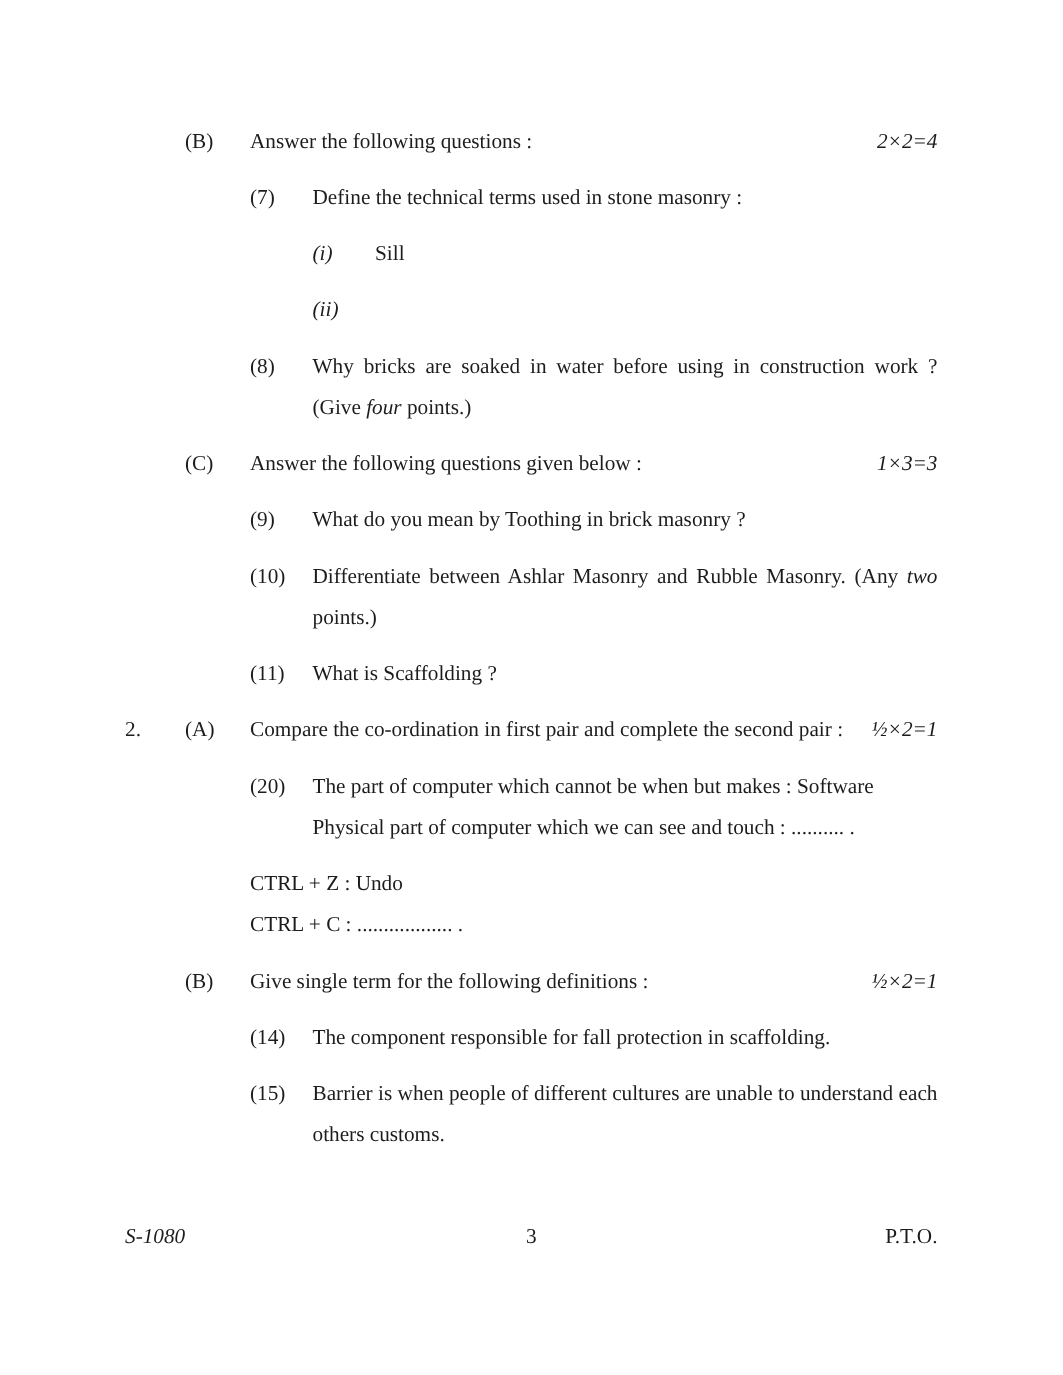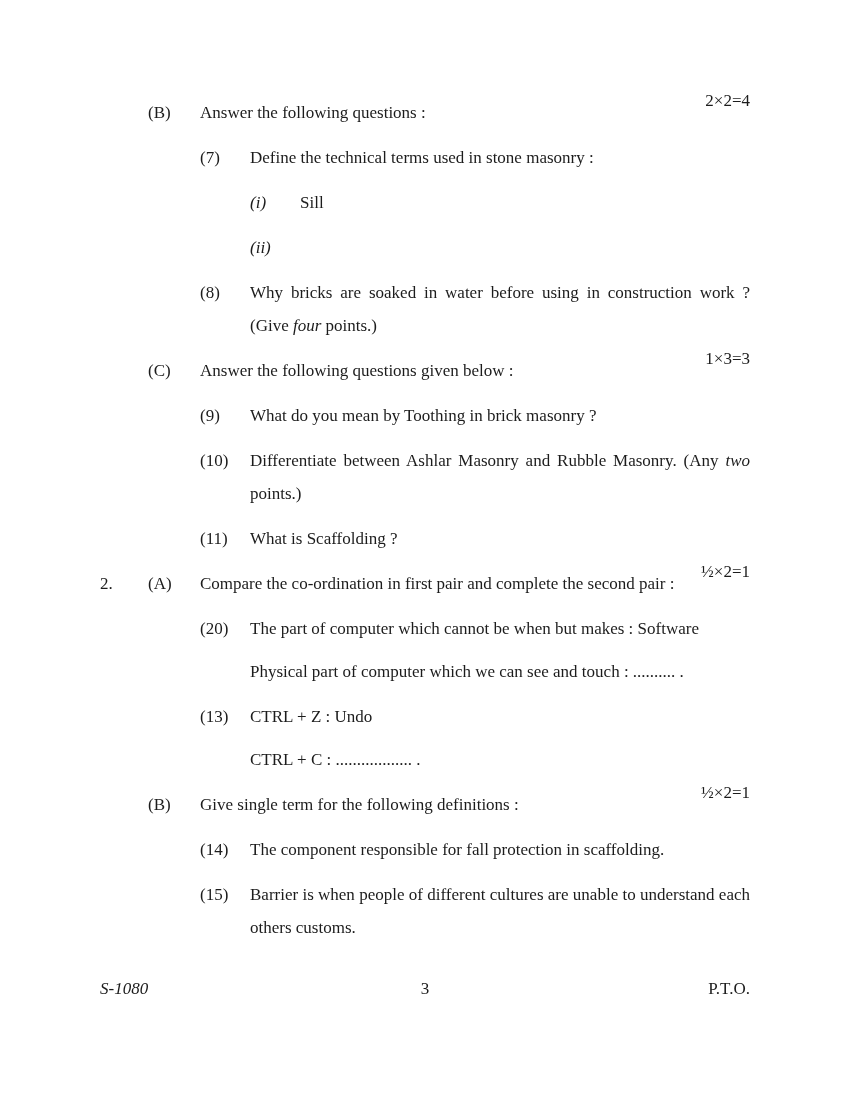--- a/index.html
+++ b/index.html
@@ -32,27 +32,28 @@
   .indent-2 { margin-left: 100px; }  
   .indent-3 { margin-left: 150px; }  
   .lbl-qnum  { flex: 0 0 48px; }
   .lbl-letter{ flex: 0 0 52px; }
   .lbl-num   { flex: 0 0 50px; }
   .lbl-roman { flex: 0 0 50px; font-style: italic; }
   .txt { flex: 1 1 auto; }
   .marks {
     position: absolute;
     right: 0;
-    bottom: 12px;
+    bottom: 0;
     line-height: 33px;
     white-space: nowrap;
+    font-style: italic;
   }
   .it { font-style: italic; }
   .line { display: block; white-space: nowrap; }
-  .line-gap { margin-top: 10px; }
+  .line-gap { }
   .footer {
     position: absolute;
     left: 100px;
     right: 100px;
     top: 972px;
     line-height: 33px;
     font-size: 17px;
   }
   .footer-left  { position: absolute; left: 0; font-style: italic; }
   .footer-center{ position: absolute; left: 50%; transform: translateX(-50%); }
@@ -118,21 +119,20 @@
 
   <div class="row indent-2">
     <span class="lbl-num">(20)</span>
     <span class="txt">
       <span class="line">The part of computer which cannot be when but makes : Software</span>
       <span class="line line-gap">Physical part of computer which we can see and touch : .......... .</span>
     </span>
   </div>
 
   <div class="row indent-2">
-    <span class="lbl-num">(13)</span>
     <span class="txt">
       <span class="line">CTRL + Z : Undo</span>
       <span class="line line-gap">CTRL + C : .................. .</span>
     </span>
   </div>
 
   <div class="row indent-1">
     <span class="lbl-letter">(B)</span>
     <span class="txt">Give single term for the following definitions :</span>
     <span class="marks">½×2=1</span>

